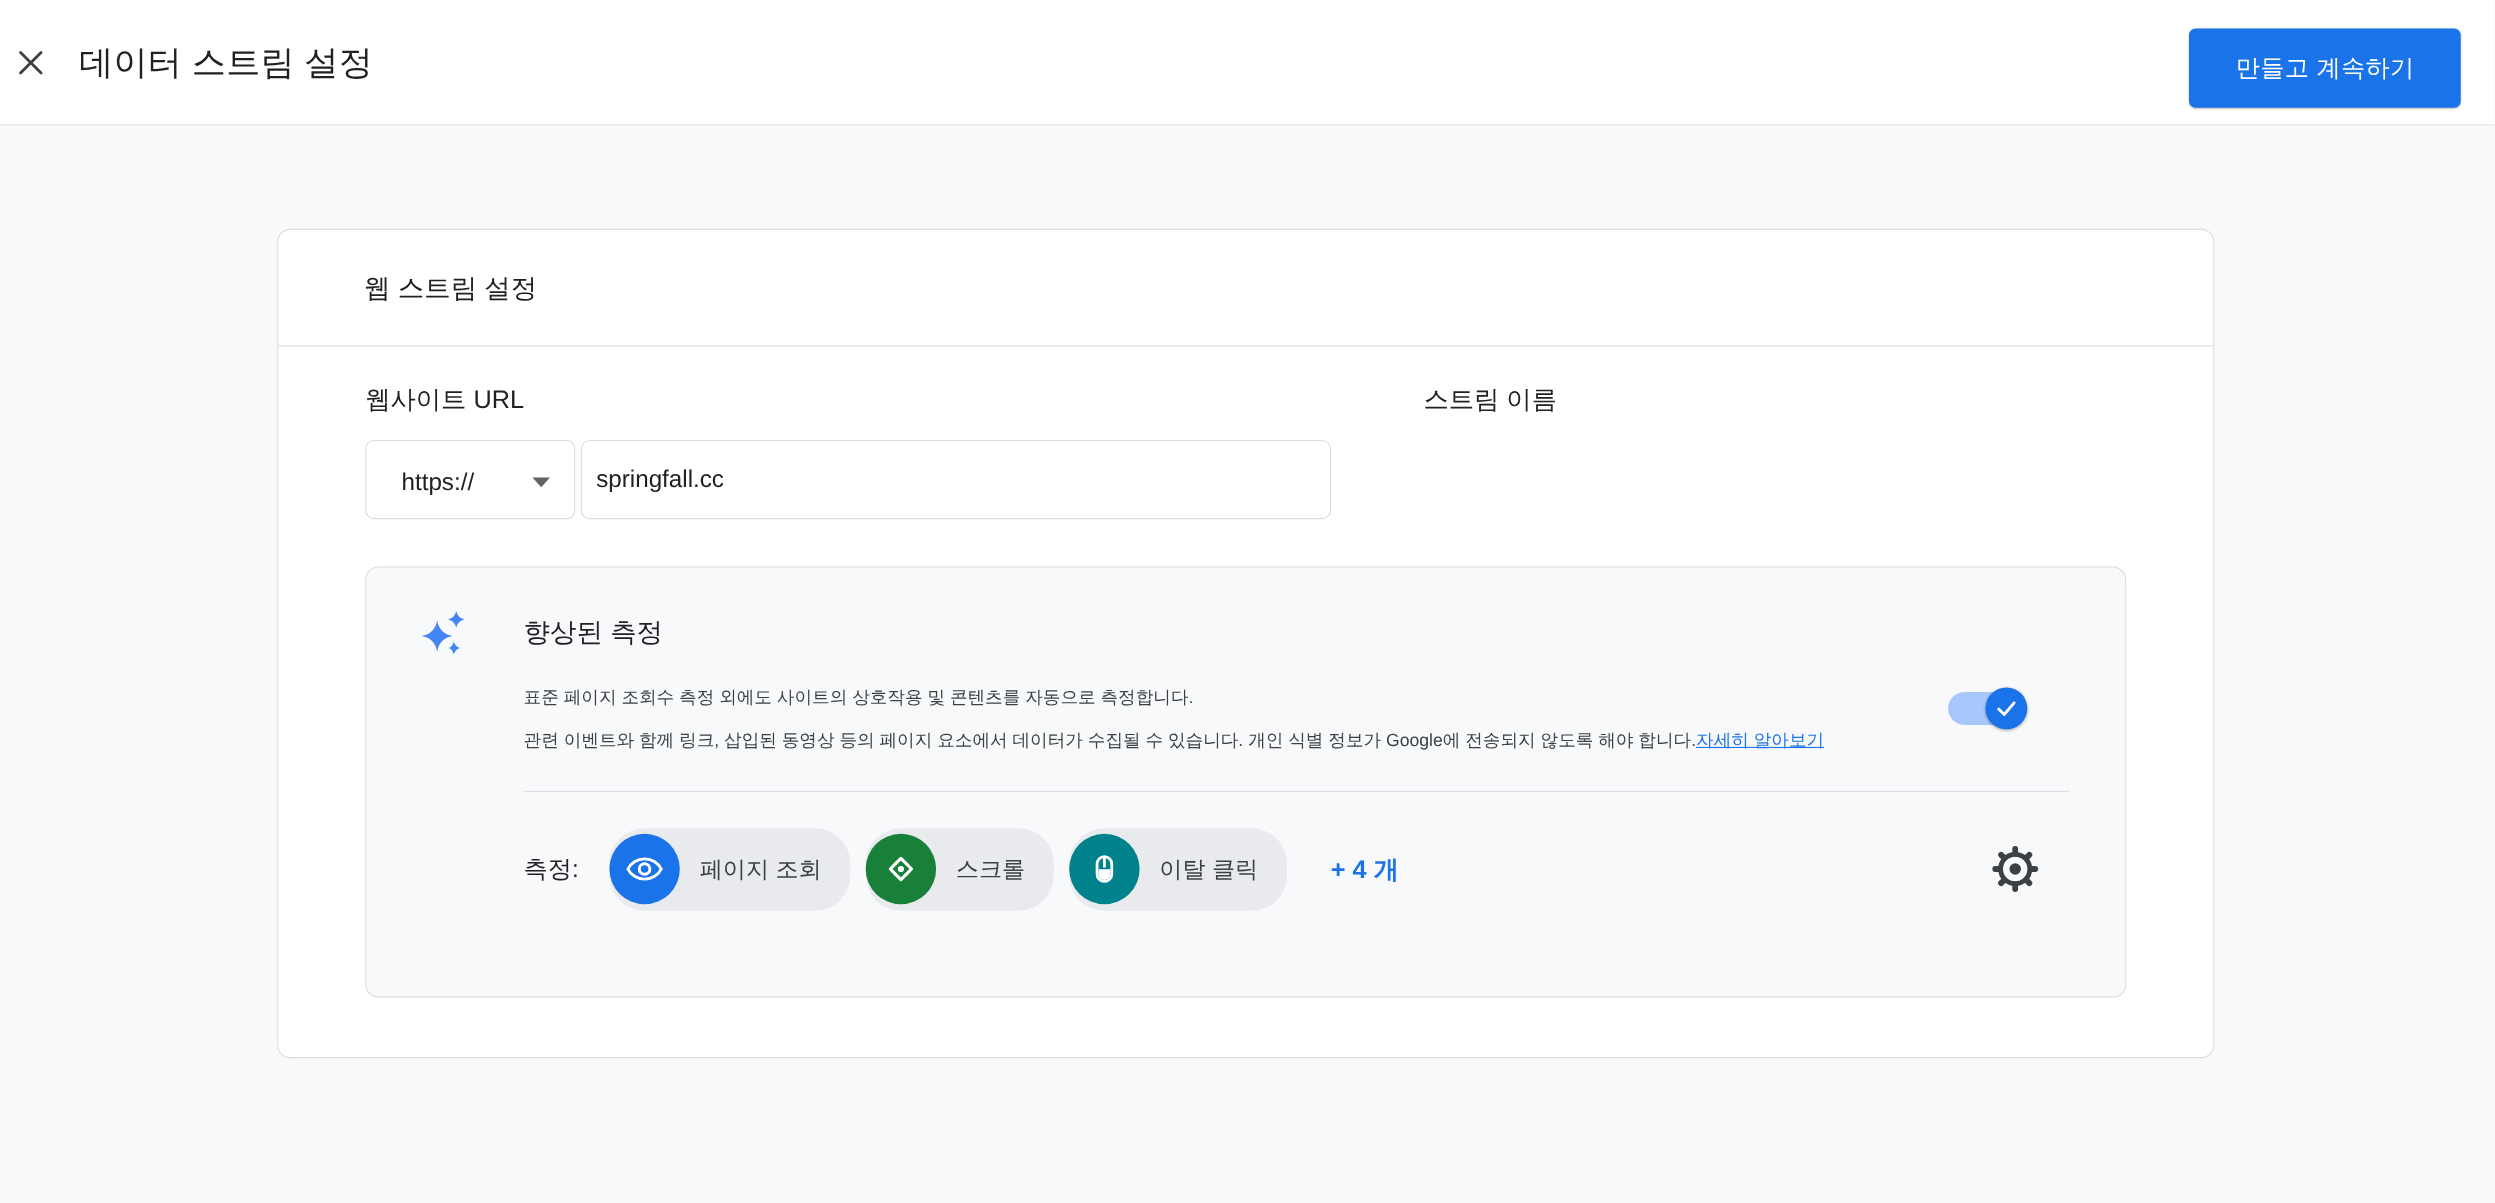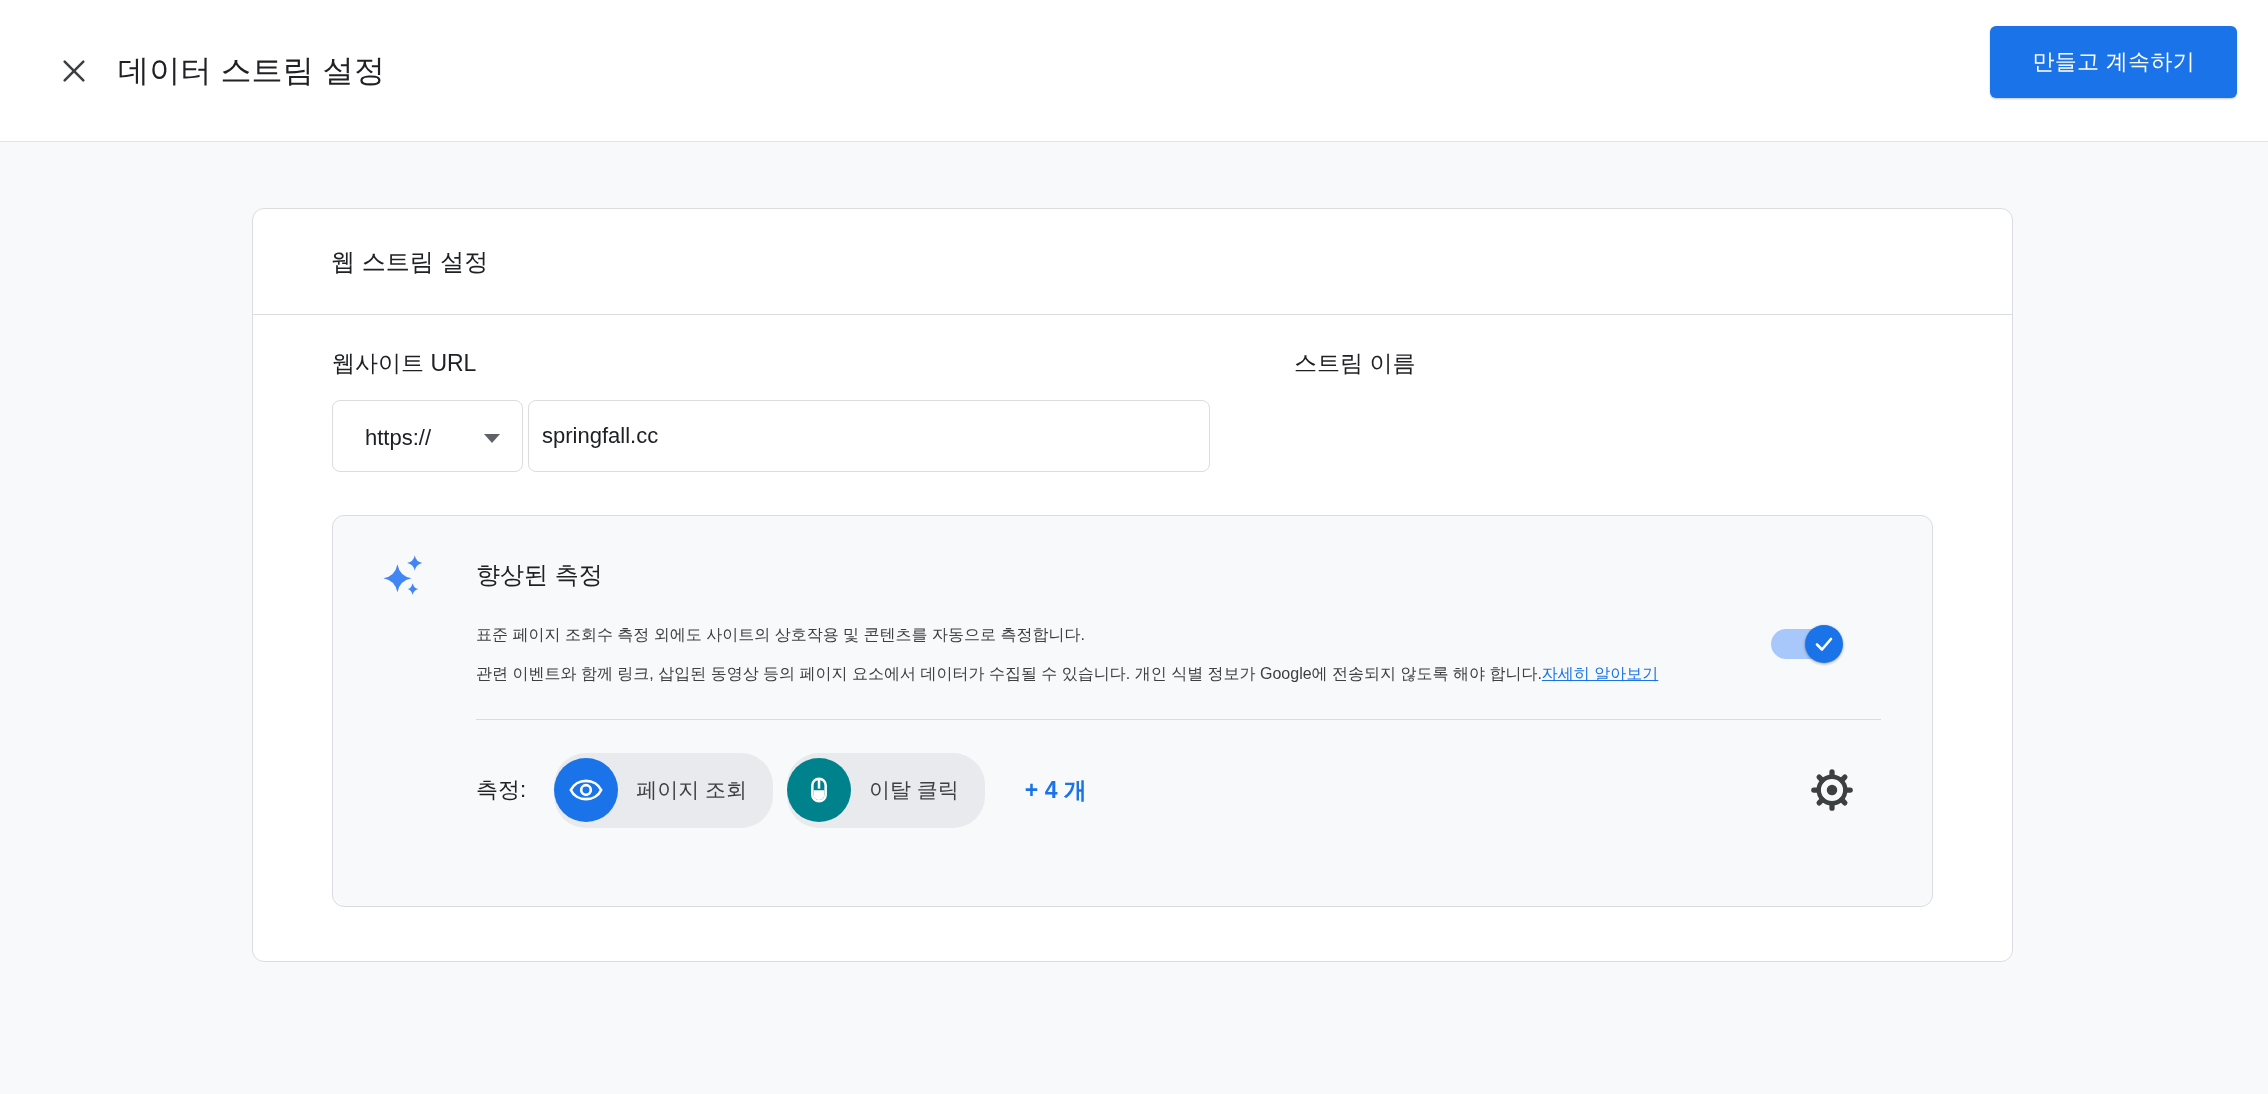--- a/index.html
+++ b/index.html
@@ -1,21 +1,21 @@
 <!DOCTYPE html>
 <html><head>
 <meta charset="utf-8">
 <style>
   html,body{margin:0;padding:0;}
   body{font-family:"Liberation Sans","DejaVu Sans",sans-serif;background:#f8f9fa;}
   .screen{position:relative;width:2268px;height:1094px;background:#f8f9fa;overflow:hidden;}
 
   
-  .app-header{position:absolute;top:0;left:0;width:100%;height:142px;background:#ffffff;
-    border-bottom:1px solid #e0e3e7;display:flex;align-items:center;box-sizing:border-box;padding-left:46px;}
+  .app-header{position:absolute;top:0;left:0;width:100%;height:114px;background:#ffffff;
+    border-bottom:1px solid #e0e3e7;display:flex;align-items:center;box-sizing:border-box;}
   .close-btn{width:56px;height:56px;border:none;background:transparent;display:flex;align-items:center;
     justify-content:center;cursor:pointer;border-radius:50%;padding:0;margin-right:16px;}
   .page-title{font-size:31px;font-weight:400;color:#202124;margin:0;letter-spacing:.2px;}
   .primary-btn{position:absolute;right:31px;top:26px;height:72px;padding:0 42px;background:#1a73e8;color:#ffffff;
     border:none;border-radius:6px;font-size:22px;font-weight:500;font-family:inherit;cursor:pointer;
     box-shadow:0 1px 2px rgba(60,64,67,.3);letter-spacing:.3px;}
 
   
   .card{position:absolute;left:252px;top:208px;width:1761px;background:#ffffff;border:1px solid #dadce0;
     border-radius:12px;box-sizing:border-box;}
@@ -136,20 +136,32 @@
           <div class="chip">
             <span class="chip-circle circle-blue">
               <svg width="34" height="34" viewBox="0 0 24 24">
                 <path d="M12 5.5C7.3 5.5 3.1 8.1 1.3 12c1.8 3.9 6 6.5 10.7 6.5s8.9-2.6 10.7-6.5C20.9 8.1 16.7 5.5 12 5.5z" fill="none" stroke="#ffffff" stroke-width="1.9"></path>
                 <circle cx="12" cy="12" r="3.4" fill="none" stroke="#ffffff" stroke-width="1.9"></circle>
               </svg>
             </span>
             <span class="chip-label">페이지 조회</span>
           </div>
 
+          <div class="chip">
+            <span class="chip-circle circle-green">
+              <svg width="34" height="34" viewBox="0 0 24 24" fill="none" stroke="#ffffff" stroke-width="2" stroke-linecap="round" stroke-linejoin="round">
+                <path d="M8.6 8.6 12 5.2l3.4 3.4"></path>
+                <path d="M15.4 8.6 18.8 12l-3.4 3.4"></path>
+                <path d="M15.4 15.4 12 18.8l-3.4-3.4"></path>
+                <path d="M8.6 15.4 5.2 12l3.4-3.4"></path>
+                <circle cx="12" cy="12" r="2" fill="#ffffff" stroke="none"></circle>
+              </svg>
+            </span>
+            <span class="chip-label">스크롤</span>
+          </div>
 
           <div class="chip">
             <span class="chip-circle circle-teal">
               <svg width="32" height="32" viewBox="0 0 24 24">
                 <rect x="7" y="3.5" width="10" height="17" rx="5" fill="none" stroke="#ffffff" stroke-width="1.9"></rect>
                 <line x1="12" y1="3.5" x2="12" y2="11" stroke="#ffffff" stroke-width="1.9"></line>
                 <path d="M8 12.2h8v3.3a4 4 0 0 1-8 0z" fill="#ffffff"></path>
               </svg>
             </span>
             <span class="chip-label">이탈 클릭</span>

